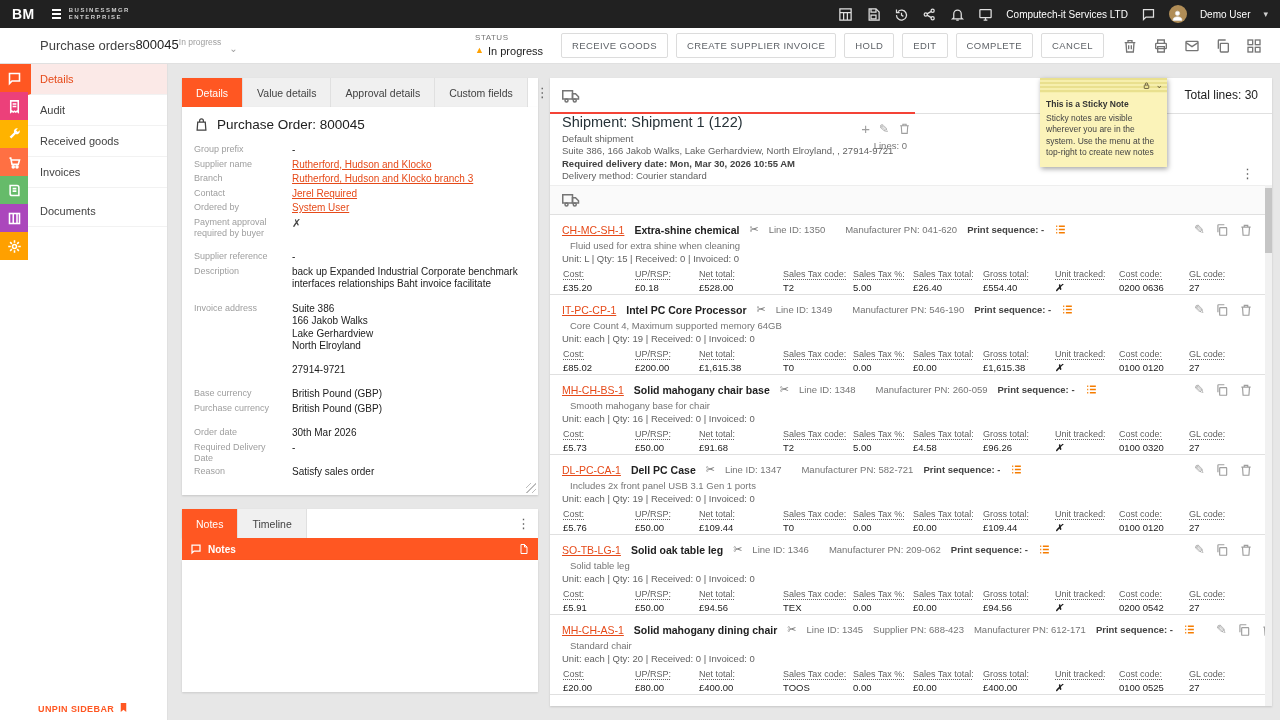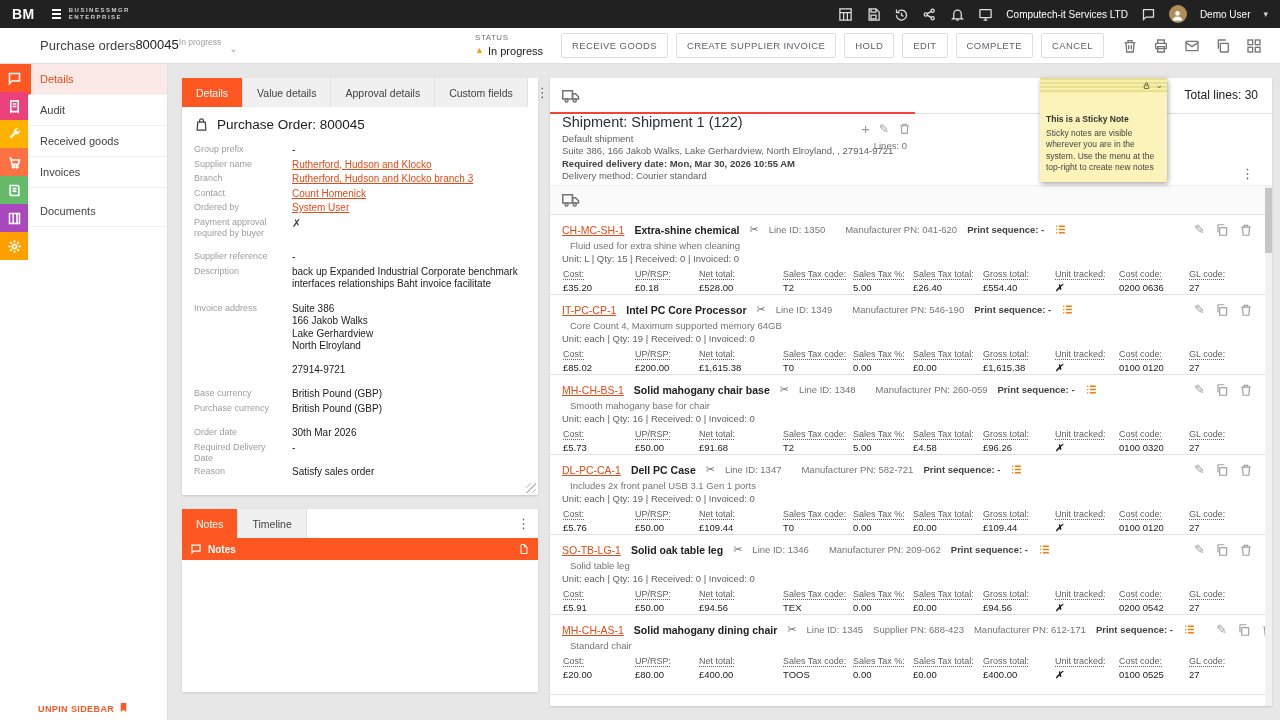--- a/index.html
+++ b/index.html
@@ -121,21 +121,21 @@
   .cw7 .cv { font-style:italic; font-weight:bold; }
 
   .scrolltrack { position:absolute; right:0; top:107px; bottom:0; width:7px; background:#f1f1f1; }
   .scrollthumb { position:absolute; right:0; top:3px; width:7px; height:65px; background:#c5c5c5; }
 
   
   .sticky { position:absolute; left:490px; top:0; width:127px; background:#FBF3B9; box-shadow:1px 2px 5px rgba(0,0,0,.35); z-index:20; }
   .sticky-head { height:15px; background:repeating-linear-gradient(180deg,#e9e08e 0 2px,#f6efad 2px 4px); display:flex; align-items:center; justify-content:flex-end; gap:4px; padding:0 4px; }
   .sticky-head svg { width:9px; height:9px; stroke:#6d6340; }
   .sticky-head .chev { font-size:9px; color:#6d6340; line-height:1; cursor:pointer; }
-  .sticky-body { padding:21px 6px 8px 6px; }
+  .sticky-body { padding:6px 6px 8px 6px; }
   .sticky-title { font-size:8.5px; font-weight:bold; color:#333; margin-bottom:4px; }
   .sticky-text { font-size:8.5px; color:#444; line-height:1.35; }
 </style>
 </head>
 <body>
 
 <div id="topbar">
   <div class="logo">
     <span class="logo-text">BM</span>
     <span class="logo-bars">
@@ -348,21 +348,21 @@
     <div class="frow">
         <span class="flabel">Supplier name</span>
         <span class="fvalue"><a>Rutherford, Hudson and Klocko</a></span>
       </div>
     <div class="frow">
         <span class="flabel">Branch</span>
         <span class="fvalue"><a>Rutherford, Hudson and Klocko branch 3</a></span>
       </div>
     <div class="frow">
         <span class="flabel">Contact</span>
-        <span class="fvalue"><a>Count Homenick</a></span>
+        <span class="fvalue"><a>Jerel Required</a></span>
       </div>
     <div class="frow">
         <span class="flabel">Ordered by</span>
         <span class="fvalue"><a>System User</a></span>
       </div>
     <div class="frow">
         <span class="flabel">Payment approval required by buyer</span>
         <span class="fvalue xmark">✗</span>
       </div>
     <div class="fgap"></div>
@@ -868,20 +868,21 @@
                 <path d="M5 16V4a1 1 0 0 1 1-1h10"></path>
               </svg>
             </span>
             <span class="act">
               <svg class="i" viewBox="0 0 24 24" fill="none" stroke-width="2">
                 <path d="M4 7h16M9 7V4h6v3M6 7l1 14h10l1-14"></path>
               </svg>
             </span>
           </div>
           <div class="item-desc">Standard chair</div>
+          <div class="item-units">Unit: each | Qty: 20 | Received: 0 | Invoiced: 0</div>
           <div class="item-vals">
             <div class="col cw0">
               <div class="ch">Cost:</div>
               <div class="cv">£20.00</div>
             </div>
             <div class="col cw1">
               <div class="ch">UP/RSP:</div>
               <div class="cv">£80.00</div>
             </div>
             <div class="col cw2">

